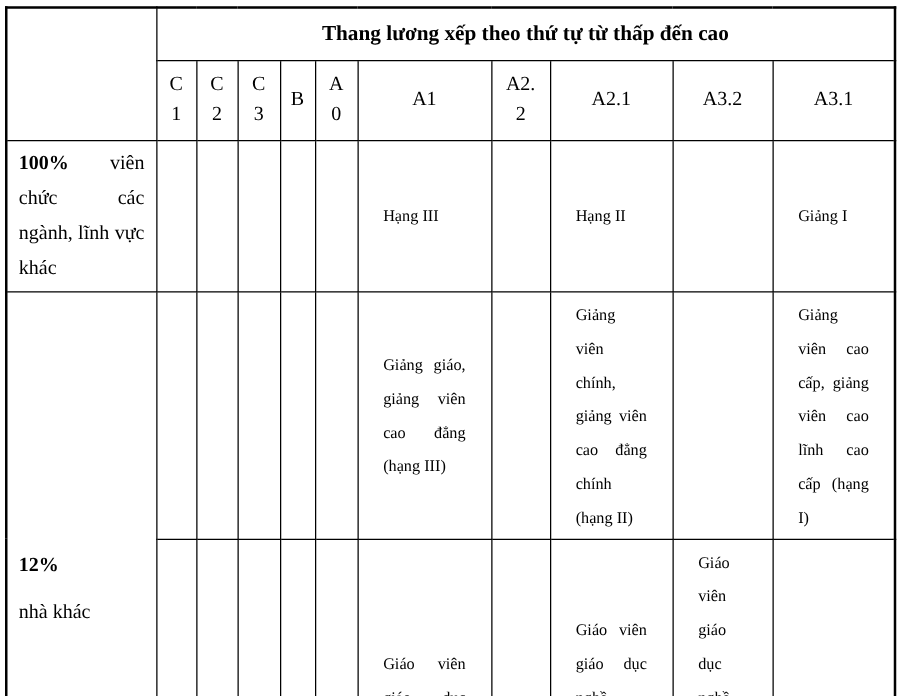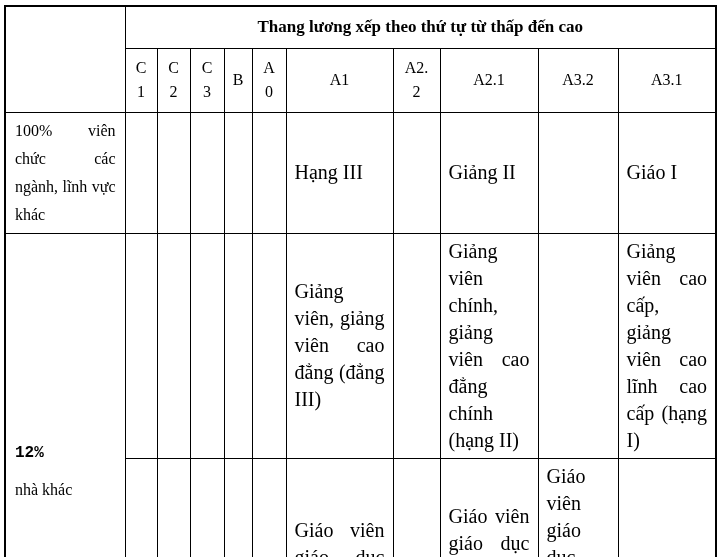--- a/index.html
+++ b/index.html
@@ -41,28 +41,28 @@
     line-height: 24px;
     padding: 0 2px;
   }
   td.label-cell {
     text-align: justify;
     font-size: 16px;
     line-height: 28px;
     padding: 4px 9px 4px 9px;
     vertical-align: middle;
   }
-  td.label-cell b { font-weight: normal; }
+  td.label-cell b { font-weight: bold; }
   .label-line { line-height: 28px; text-align: left; }
-  .label-line.bold { font-weight: bold; margin-bottom: 9px; font-family: Liberation Mono, monospace; }
+  .label-line.bold { font-weight: bold; margin-bottom: 9px; }
   td.grade-cell {
     text-align: justify;
-    font-size: 20px;
+    font-size: 13px;
     line-height: 27px;
-    padding: 4px 8px;
+    padding: 4px 20px;
     font-family: Liberation Serif, serif;
   }
   td.empty-cell { background: #ffffff; }
 </style>
 </head>
 <body>
 
 <table class="salary">
   <colgroup>
     <col style="width:120px">
@@ -127,36 +127,36 @@
       <b>100%</b>
       <span>viên chức các ngành, lĩnh vực khác</span>
     </td>
     <td class="empty-cell"></td>
     <td class="empty-cell"></td>
     <td class="empty-cell"></td>
     <td class="empty-cell"></td>
     <td class="empty-cell"></td>
     <td class="grade-cell">Hạng III</td>
     <td class="empty-cell"></td>
-    <td class="grade-cell">Giảng II</td>
+    <td class="grade-cell">Hạng II</td>
     <td class="empty-cell"></td>
-    <td class="grade-cell">Giáo I</td>
+    <td class="grade-cell">Giảng I</td>
   </tr>
 
   <tr class="r2a">
     <td class="label-cell" rowspan="2">
       <div class="label-line bold">12%</div>
       <div class="label-line">nhà khác</div>
     </td>
     <td class="empty-cell"></td>
     <td class="empty-cell"></td>
     <td class="empty-cell"></td>
     <td class="empty-cell"></td>
     <td class="empty-cell"></td>
-    <td class="grade-cell">Giảng viên, giảng viên cao đẳng (đẳng III)</td>
+    <td class="grade-cell">Giảng giáo, giảng viên cao đẳng (hạng III)</td>
     <td class="empty-cell"></td>
     <td class="grade-cell">Giảng viên chính, giảng viên cao đẳng chính (hạng II)</td>
     <td class="empty-cell"></td>
     <td class="grade-cell">Giảng viên cao cấp, giảng viên cao lĩnh cao cấp (hạng I)</td>
   </tr>
 
   <tr class="r2b">
     <td class="empty-cell"></td>
     <td class="empty-cell"></td>
     <td class="empty-cell"></td>

